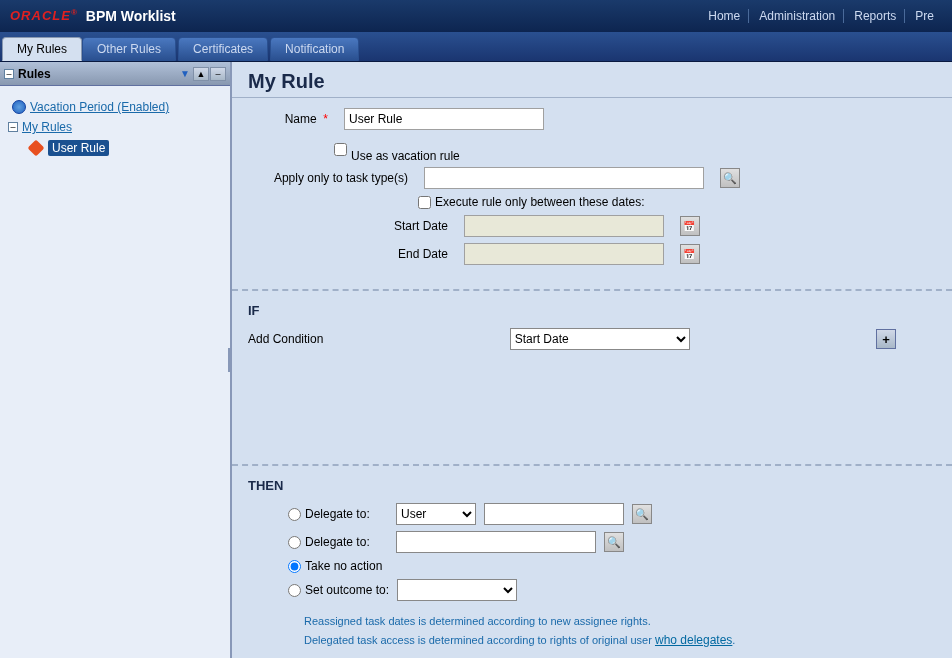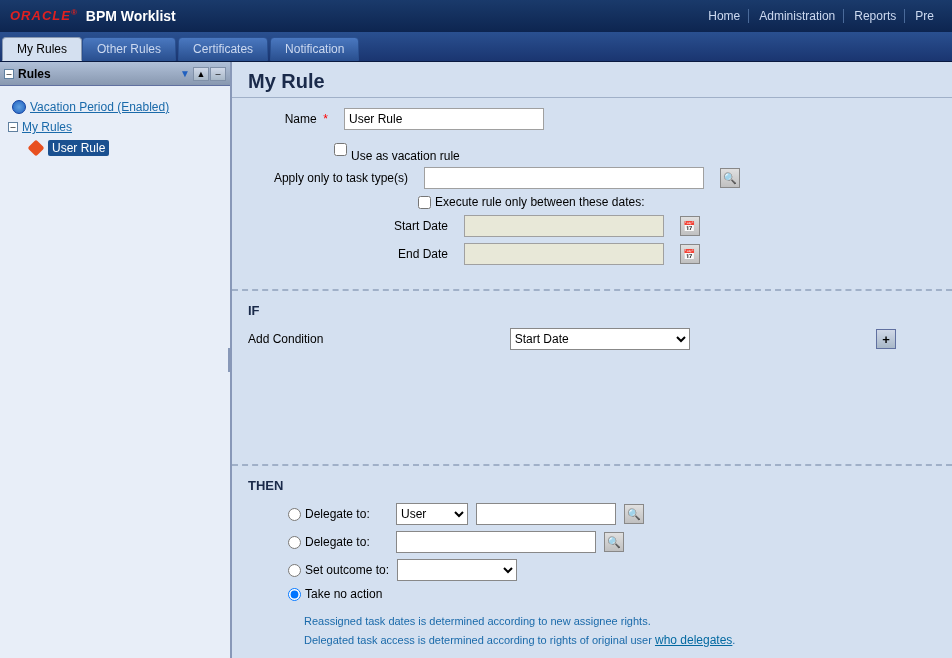--- a/index.html
+++ b/index.html
@@ -337,21 +337,21 @@
       align-items: center;
       gap: 4px;
       min-width: 100px;
     }
     .then-select {
       height: 22px;
       border: 1px solid #888;
       background: white;
       font-size: 12px;
     }
-    .then-select-user { width: 72px; }
+    .then-select-user { width: 80px; }
     .then-select-outcome { width: 120px; }
     .then-input {
       height: 22px;
       border: 1px solid #888;
       background: white;
       width: 140px;
       font-size: 12px;
     }
     .delegate-input {
       height: 22px;
@@ -524,33 +524,33 @@
         <label class="radio-label">
           <input type="radio" name="then-action" style="">
           <span>Delegate to:</span>
         </label>
         <input class="delegate-input" type="text" style="">
         <div class="search-btn">🔍</div>
       </div>
 
       <div class="then-row">
         <label class="radio-label">
+          <input type="radio" name="then-action" checked="" style="">
+          <span>Take no action</span>
+        </label>
+      </div>
+
+      <div class="then-row">
+        <label class="radio-label">
           <input type="radio" name="then-action" style="">
           <span>Set outcome to:</span>
         </label>
         <select class="then-select then-select-outcome">
           <option></option>
         </select>
-      </div>
-
-      <div class="then-row">
-        <label class="radio-label">
-          <input type="radio" name="then-action" checked="" style="">
-          <span>Take no action</span>
-        </label>
       </div>
 
       <div class="info-links">
         <p>
           Reassigned task dates is determined according to new assignee rights.
         </p>
         <p>
           Delegated task access is determined according to rights of original user <span class="link">who delegates</span>.
         </p>
       </div>

